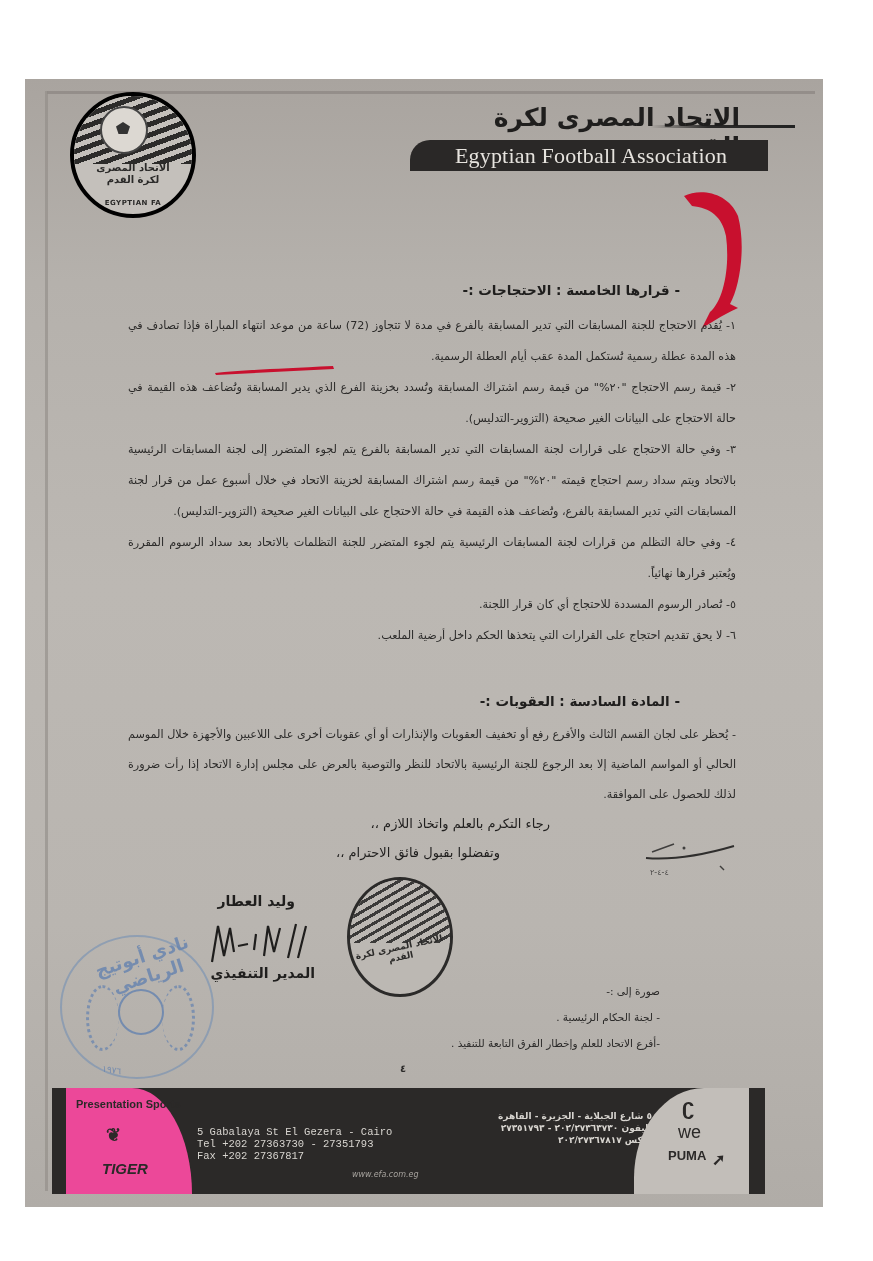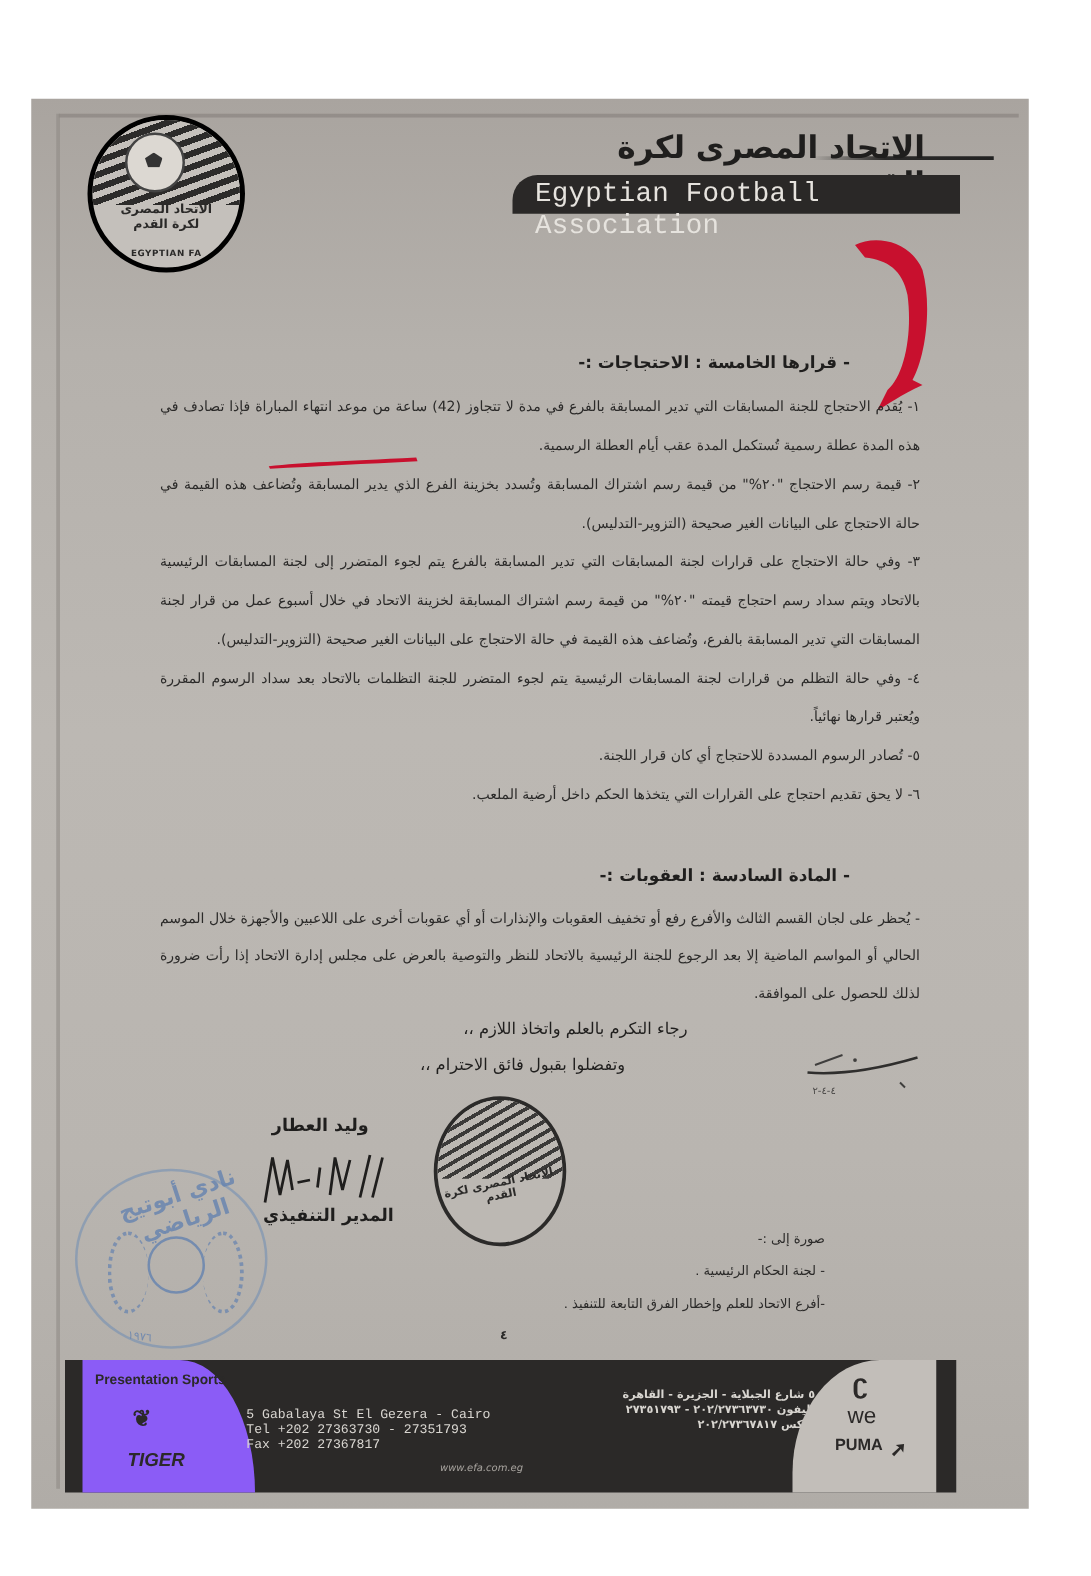--- a/index.html
+++ b/index.html
@@ -26,21 +26,21 @@
   .logo-seal .ball { position:absolute; left:26px; top:10px; width:44px; height:44px; border-radius:50%; background:#dcd8d2; border:2px solid #444; }
   .logo-seal .ball::after { content:""; position:absolute; left:14px; top:14px; width:14px; height:12px; background:#333; clip-path:polygon(50% 0,100% 38%,82% 100%,18% 100%,0 38%); }
   .logo-seal .seal-text { position:absolute; left:0; right:0; top:66px; text-align:center; font-size:10px; line-height:12px; color:#2a2928; direction:rtl; font-weight:bold; }
   .logo-seal .seal-en { position:absolute; left:0; right:0; bottom:7px; text-align:center; font-size:7px; font-weight:bold; color:#2a2928; letter-spacing:.5px; }
 
   .org-ar { position:absolute; left:430px; top:103px; width:310px; text-align:right; direction:rtl; font-size:25px; font-weight:bold; color:#1f1e1d; }
   .org-en-bar {
     position:absolute; left:410px; top:140px; width:358px; height:31px; background:#2a2827;
     border-top-left-radius:20px;
   }
-  .org-en { position:absolute; left:18px; right:14px; top:3px; text-align:left; color:#e6e3de; font-family:Liberation Mono, monospace; font-size:22px; letter-spacing:.2px; }
+  .org-en { position:absolute; left:18px; right:14px; top:3px; text-align:center; color:#e6e3de; font-family:Liberation Serif, serif; font-size:22px; letter-spacing:.2px; }
 
   .body-text { position:absolute; left:128px; width:608px; direction:rtl; text-align:justify; color:#2b2a29; font-size:11.2px; line-height:31px; }
   .heading { position:absolute; direction:rtl; text-align:right; font-weight:bold; color:#1f1e1d; font-size:13.5px; }
   .para { margin:0; }
 
   .red-bracket { position:absolute; left:680px; top:186px; width:64px; height:146px; }
   .red-underline { position:absolute; left:213px; top:364px; width:123px; height:12px; }
 
   .closing { position:absolute; left:300px; width:250px; direction:rtl; text-align:right; font-weight:normal; font-size:13px; color:#1f1e1d; }
   .signature-scrawl { position:absolute; left:640px; top:838px; width:100px; height:50px; }
@@ -62,21 +62,21 @@
   .club-stamp .club-year { position:absolute; left:40px; bottom:2px; font-size:9px; transform:rotate(8deg); }
 
   .efa-stamp { position:absolute; left:347px; top:877px; width:100px; height:114px; border-radius:50%; border:3px solid #2b2a29; overflow:hidden; background:#bcb8b3; }
   .efa-stamp .rays { position:absolute; left:0; top:0; width:100%; height:55%; background:repeating-linear-gradient(150deg,#3b3a39 0 3px,#bcb8b3 3px 8px); }
   .efa-stamp .stamp-text { position:absolute; left:0; right:0; top:62px; text-align:center; direction:rtl; font-size:9px; font-weight:bold; color:#2b2a29; transform:rotate(-12deg); }
 
   .copy-to { position:absolute; left:430px; width:230px; direction:rtl; text-align:right; font-size:10.5px; color:#2b2a29; }
   .page-number { position:absolute; left:400px; top:1063px; font-size:10px; font-weight:bold; color:#2b2a29; }
 
   .footer { position:absolute; left:52px; top:1088px; width:713px; height:106px; background:#2b2928; }
-  .footer-left-inner { position:absolute; left:14px; top:0; width:126px; height:106px; background:#8b5cf6; border-top-right-radius:60px 106px;padding-left:12px; }
+  .footer-left-inner { position:absolute; left:14px; top:0; width:126px; height:106px; background:#ec4899; border-top-right-radius:60px 106px; }
   .sponsor { position:absolute; font-weight:bold; color:#2b2928; font-family:"Liberation Sans", sans-serif; }
   .footer-right-inner { position:absolute; right:16px; top:0; width:115px; height:106px; background:#c2beb9; border-top-left-radius:70px 90px; }
   .footer-en { position:absolute; left:145px; top:38px; color:#d8d5d0; font-family:"Liberation Mono", monospace; font-size:10.5px; line-height:12px; }
   .footer-ar { position:absolute; left:345px; top:22px; width:255px; direction:rtl; text-align:right; color:#d8d5d0; font-size:9px; line-height:12px; font-weight:bold; }
   .footer-web { position:absolute; left:300px; top:82px; color:#a8a49f; font-size:8px; font-style:italic; }
 </style>
 </head>
 <body>
 
 <div class="sheet">
@@ -103,21 +103,21 @@
 <svg class="red-bracket" viewBox="0 0 64 146">
   <path d="M4 10 C20 2, 48 6, 58 30 C66 60, 60 100, 50 118 L58 122 C40 130, 30 138, 22 142 L30 126 C44 114, 50 80, 46 50 C42 30, 30 22, 12 20 Z" fill="#c8102e"></path>
 </svg>
 <svg class="red-underline" viewBox="0 0 123 12">
   <path d="M2 9 C30 6, 60 5, 120 2 L121 5 C80 7, 40 9, 3 11 Z" fill="#c8102e"></path>
 </svg>
 
 <div class="heading" style="left:430px; top:282px; width:250px;">- قرارها الخامسة : الاحتجاجات :-</div>
 
 <div class="body-text" style="top:310px;">
-  <p class="para">١- يُقدم الاحتجاج للجنة المسابقات التي تدير المسابقة بالفرع في مدة لا تتجاوز (42) ساعة من موعد انتهاء المباراة فإذا تصادف في هذه المدة عطلة رسمية تُستكمل المدة عقب أيام العطلة الرسمية.</p>
+  <p class="para">١- يُقدم الاحتجاج للجنة المسابقات التي تدير المسابقة بالفرع في مدة لا تتجاوز (72) ساعة من موعد انتهاء المباراة فإذا تصادف في هذه المدة عطلة رسمية تُستكمل المدة عقب أيام العطلة الرسمية.</p>
   <p class="para">٢- قيمة رسم الاحتجاج "٢٠%" من قيمة رسم اشتراك المسابقة وتُسدد بخزينة الفرع الذي يدير المسابقة وتُضاعف هذه القيمة في حالة الاحتجاج على البيانات الغير صحيحة (التزوير-التدليس).</p>
   <p class="para">٣- وفي حالة الاحتجاج على قرارات لجنة المسابقات التي تدير المسابقة بالفرع يتم لجوء المتضرر إلى لجنة المسابقات الرئيسية بالاتحاد ويتم سداد رسم احتجاج قيمته "٢٠%" من قيمة رسم اشتراك المسابقة لخزينة الاتحاد في خلال أسبوع عمل من قرار لجنة المسابقات التي تدير المسابقة بالفرع، وتُضاعف هذه القيمة في حالة الاحتجاج على البيانات الغير صحيحة (التزوير-التدليس).</p>
   <p class="para">٤- وفي حالة التظلم من قرارات لجنة المسابقات الرئيسية يتم لجوء المتضرر للجنة التظلمات بالاتحاد بعد سداد الرسوم المقررة ويُعتبر قرارها نهائياً.</p>
   <p class="para">٥- تُصادر الرسوم المسددة للاحتجاج أي كان قرار اللجنة.</p>
   <p class="para">٦- لا يحق تقديم احتجاج على القرارات التي يتخذها الحكم داخل أرضية الملعب.</p>
 </div>
 
 <div class="heading" style="left:430px; top:693px; width:250px;">- المادة السادسة : العقوبات :-</div>
 <div class="body-text" style="top:720px; line-height:30px;">
   <p class="para">- يُحظر على لجان القسم الثالث والأفرع رفع أو تخفيف العقوبات والإنذارات أو أي عقوبات أخرى على اللاعبين والأجهزة خلال الموسم الحالي أو المواسم الماضية إلا بعد الرجوع للجنة الرئيسية بالاتحاد للنظر والتوصية بالعرض على مجلس إدارة الاتحاد إذا رأت ضرورة لذلك للحصول على الموافقة.</p>

